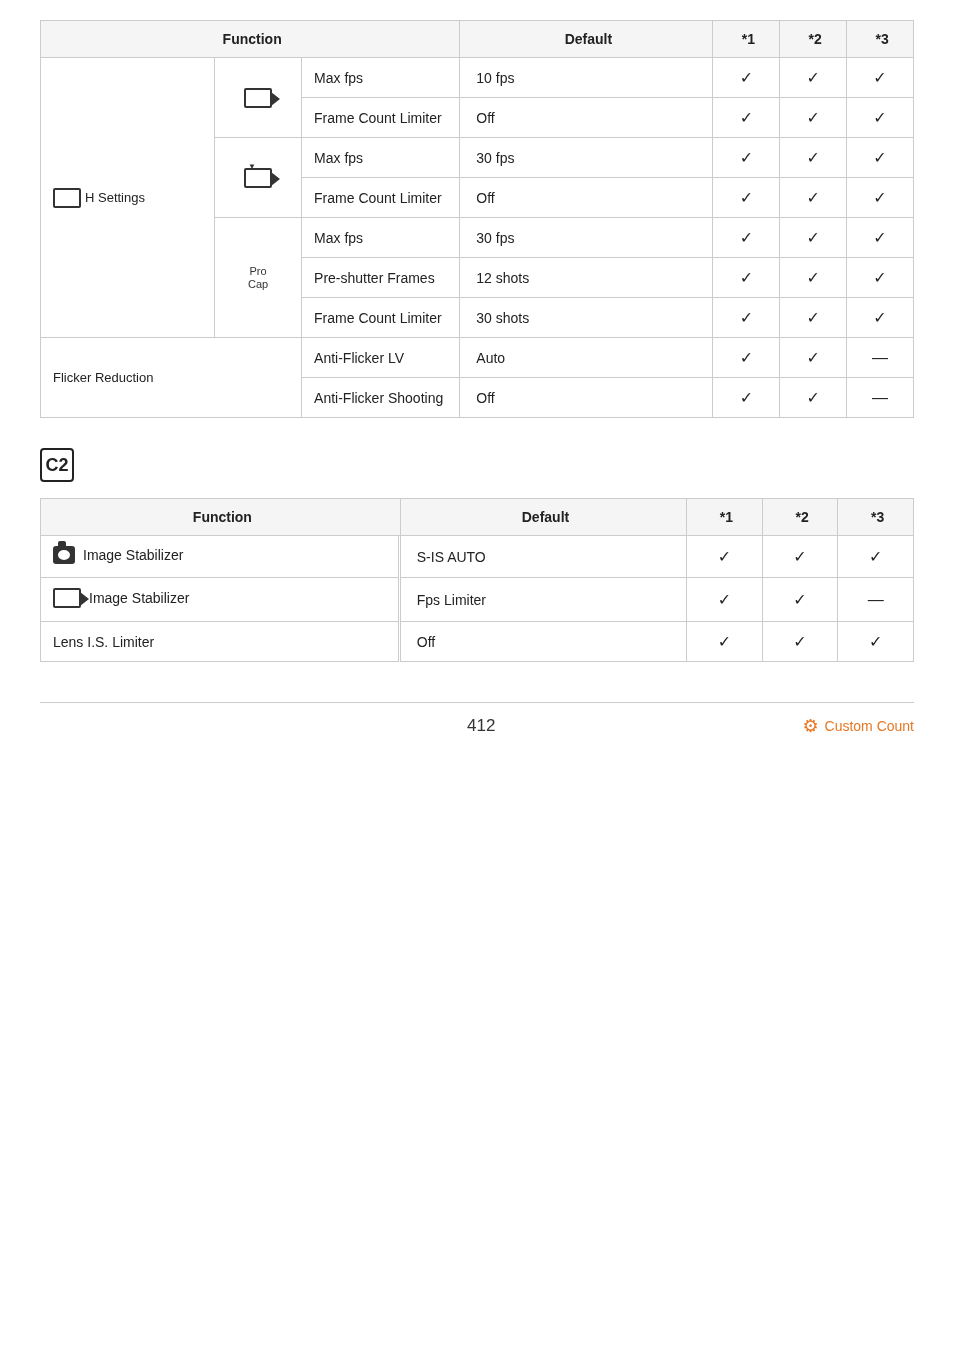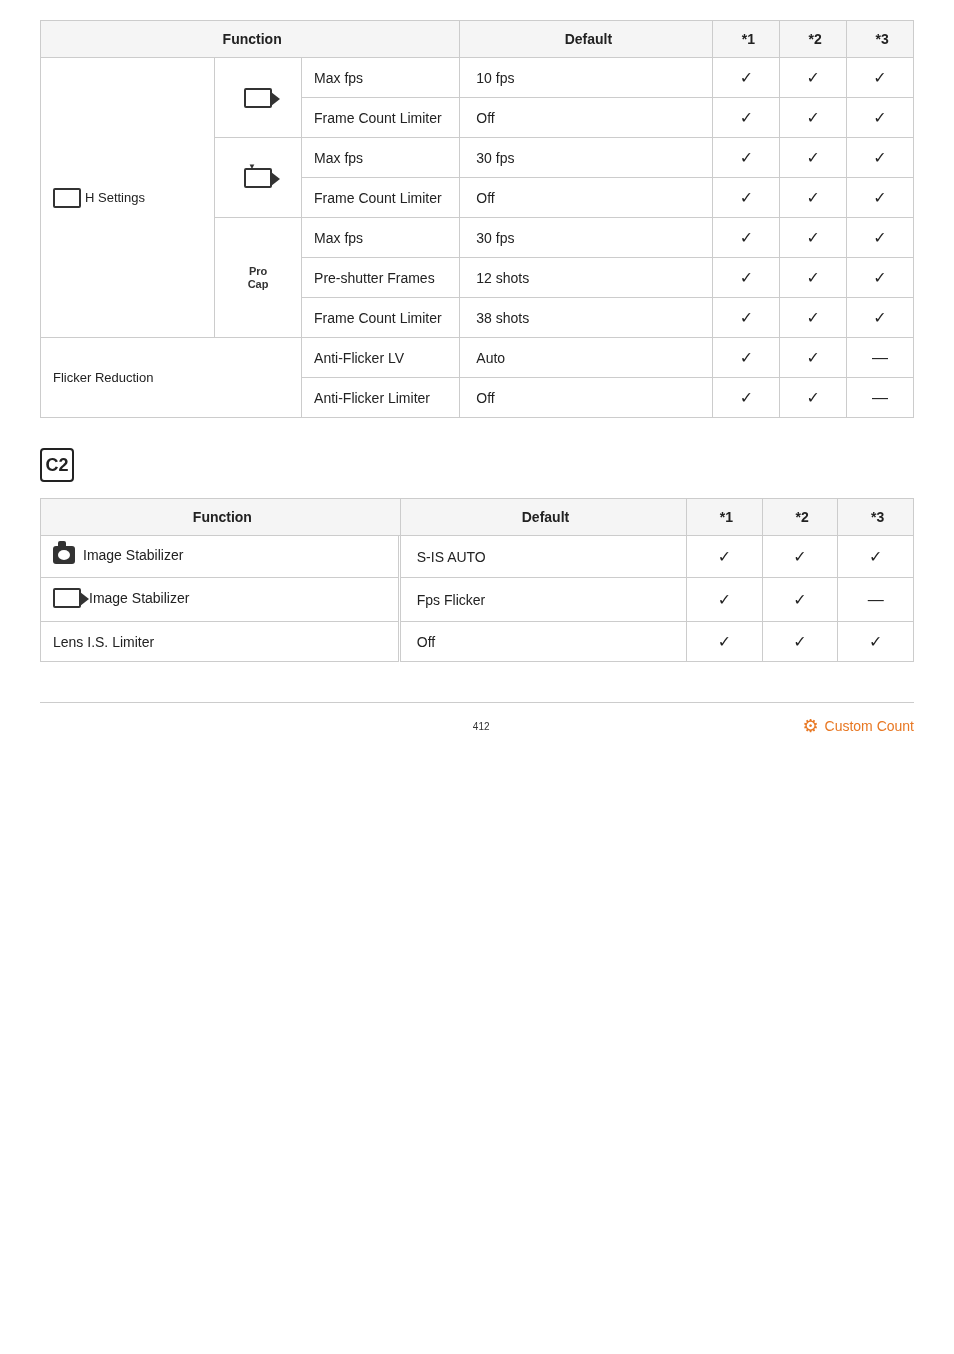--- a/index.html
+++ b/index.html
@@ -117,21 +117,21 @@
       right: -10px;
       top: 2px;
       border-left: 9px solid #333;
       border-top: 7px solid transparent;
       border-bottom: 7px solid transparent;
     }
 
     .icon-procap {
       display: inline-block;
       font-size: 11px;
-      font-weight: bold;
+      font-weight: normal;
       line-height: 1.1;
       text-align: center;
       color: #333;
       vertical-align: middle;
     }
 
     .icon-camera {
       display: inline-block;
       width: 22px;
       height: 18px;
@@ -166,21 +166,21 @@
       border-top: 1px solid #ccc;
       margin-top: 40px;
       padding-top: 12px;
       display: flex;
       justify-content: space-between;
       align-items: center;
     }
     .footer-page {
       text-align: center;
       flex: 1;
-      font-size: 10px;
+      font-size: 17px;
       color: #333;
     }
     .footer-custom-menus {
       display: flex;
       align-items: center;
       gap: 6px;
       color: #e87722;
       font-size: 14px;
     }
     .gear-icon {
@@ -255,38 +255,38 @@
     </tr>
     <tr>
       <td class="func-col">Pre-shutter Frames</td>
       <td class="default-col">12 shots</td>
       <td class="small-col center"><span class="check">✓</span></td>
       <td class="small-col center"><span class="check">✓</span></td>
       <td class="small-col center"><span class="check">✓</span></td>
     </tr>
     <tr>
       <td class="func-col">Frame Count Limiter</td>
-      <td class="default-col">38 shots</td>
+      <td class="default-col">30 shots</td>
       <td class="small-col center"><span class="check">✓</span></td>
       <td class="small-col center"><span class="check">✓</span></td>
       <td class="small-col center"><span class="check">✓</span></td>
     </tr>
 
     <tr>
       <td rowspan="2" colspan="2" style="vertical-align:middle; font-size:13px; ">
         Flicker Reduction
       </td>
       <td class="func-col">Anti-Flicker LV</td>
       <td class="default-col">Auto</td>
       <td class="small-col center"><span class="check">✓</span></td>
       <td class="small-col center"><span class="check">✓</span></td>
       <td class="small-col center"><span class="dash">—</span></td>
     </tr>
     <tr>
-      <td class="func-col">Anti-Flicker Limiter</td>
+      <td class="func-col">Anti-Flicker Shooting</td>
       <td class="default-col">Off</td>
       <td class="small-col center"><span class="check">✓</span></td>
       <td class="small-col center"><span class="check">✓</span></td>
       <td class="small-col center"><span class="dash">—</span></td>
     </tr>
   </tbody>
 </table>
 
 <div class="section-heading">
   <span class="c2-badge">C2</span>
@@ -317,21 +317,21 @@
       <td class="small-col center"><span class="check">✓</span></td>
     </tr>
     <tr>
       <td colspan="1">
         <span style="display:inline-flex;align-items:center;gap:8px;">
           <span class="icon-movie"></span>
           <span>Image Stabilizer</span>
         </span>
       </td>
       <td style="width:0;padding:0;border:none;"></td>
-      <td class="default-col">Fps Flicker</td>
+      <td class="default-col">Fps Limiter</td>
       <td class="small-col center"><span class="check">✓</span></td>
       <td class="small-col center"><span class="check">✓</span></td>
       <td class="small-col center"><span class="dash">—</span></td>
     </tr>
     <tr>
       <td colspan="1">Lens I.S. Limiter</td>
       <td style="width:0;padding:0;border:none;"></td>
       <td class="default-col">Off</td>
       <td class="small-col center"><span class="check">✓</span></td>
       <td class="small-col center"><span class="check">✓</span></td>

